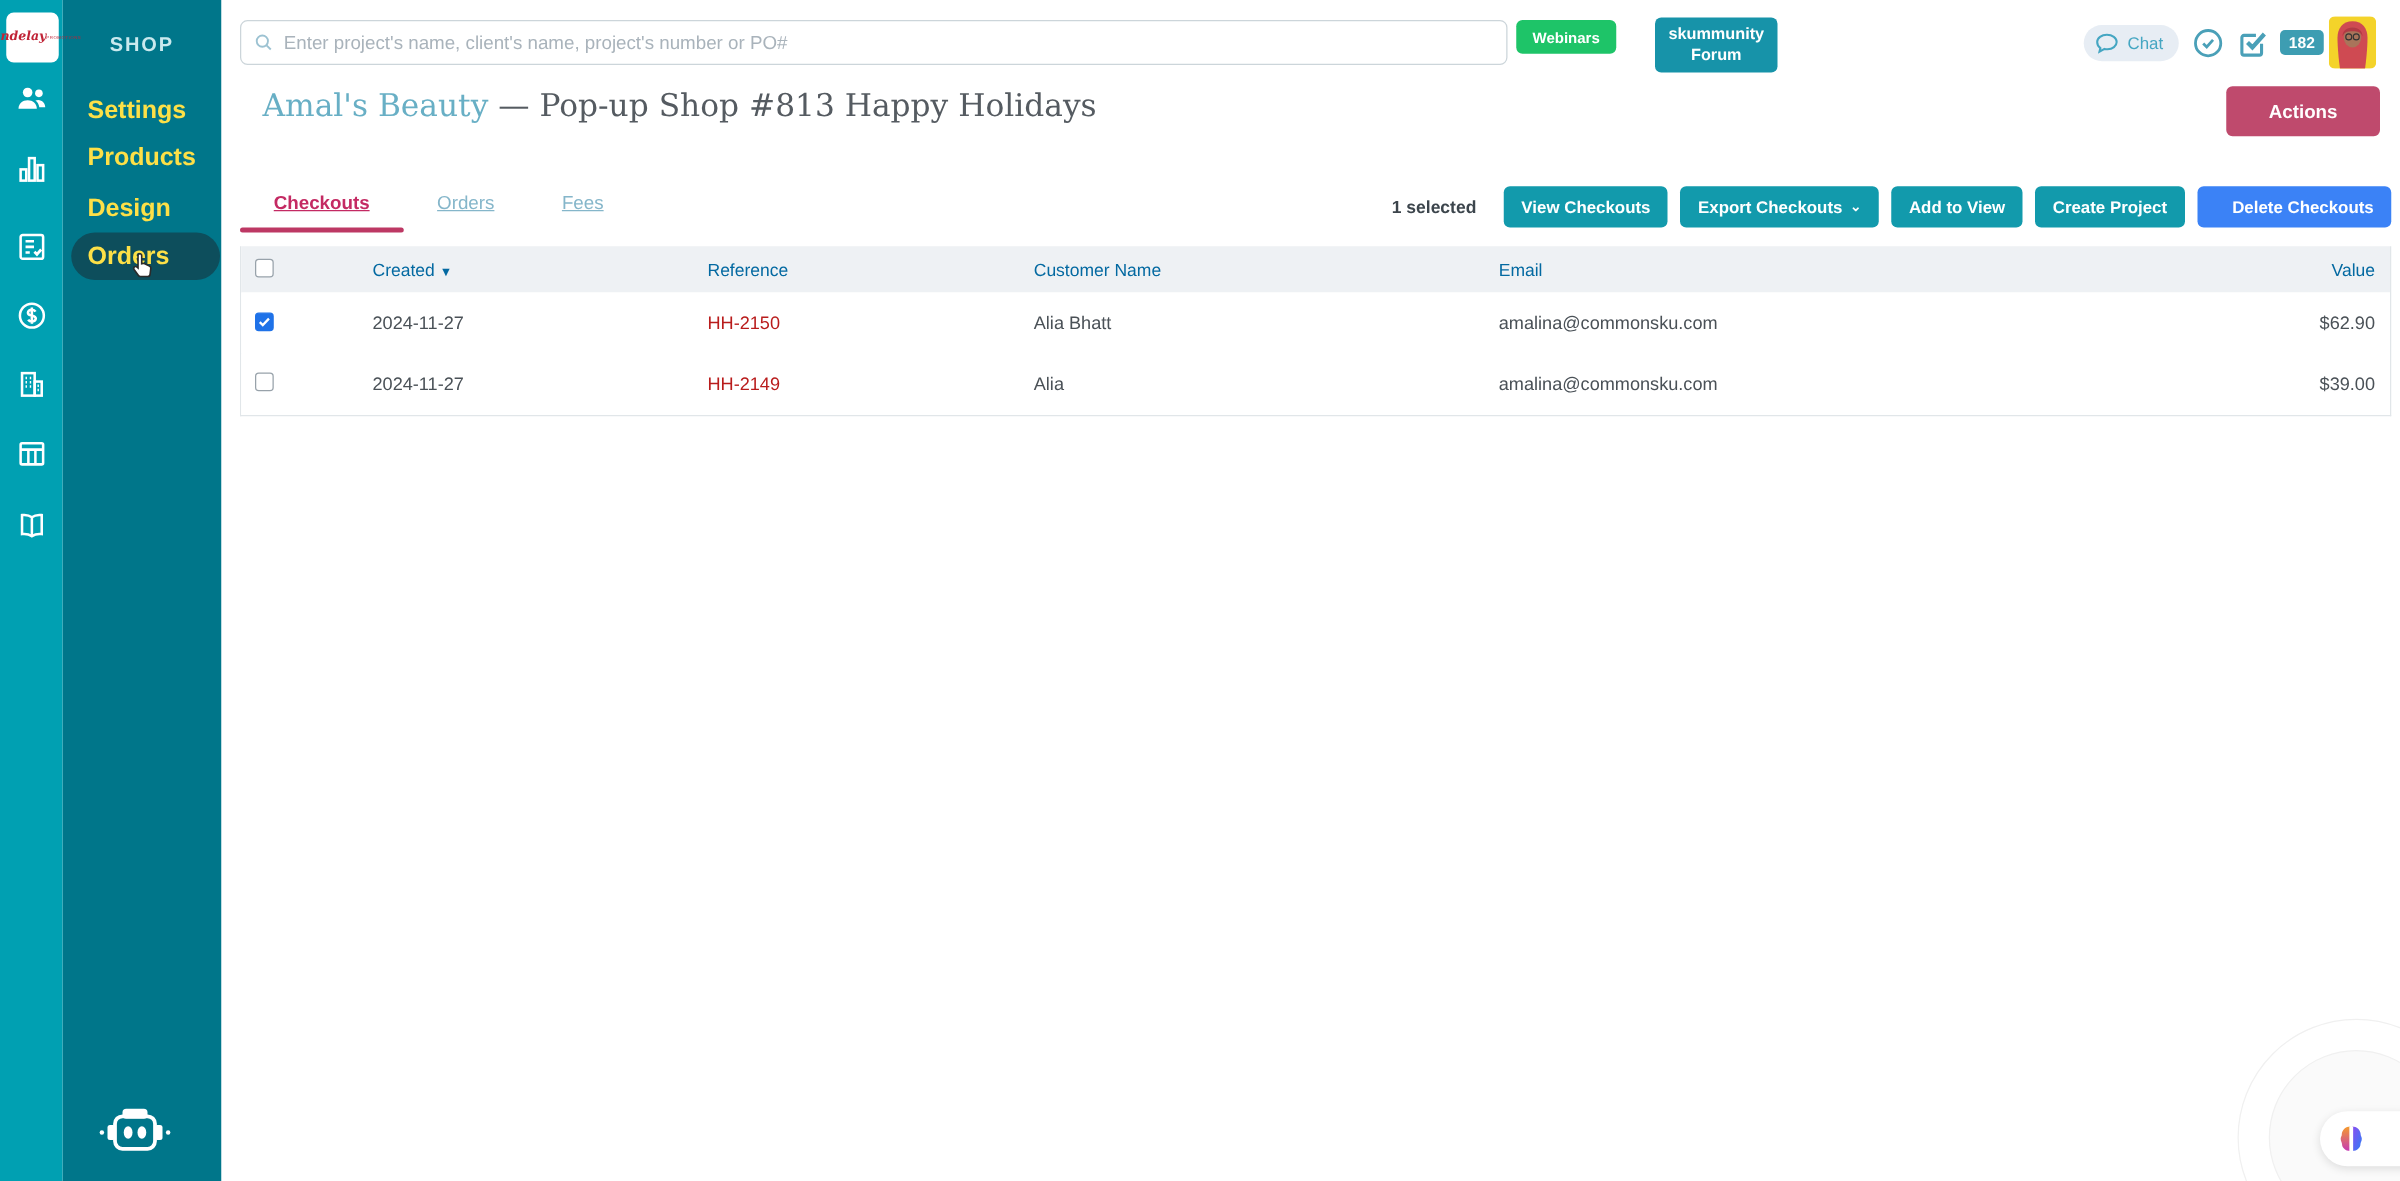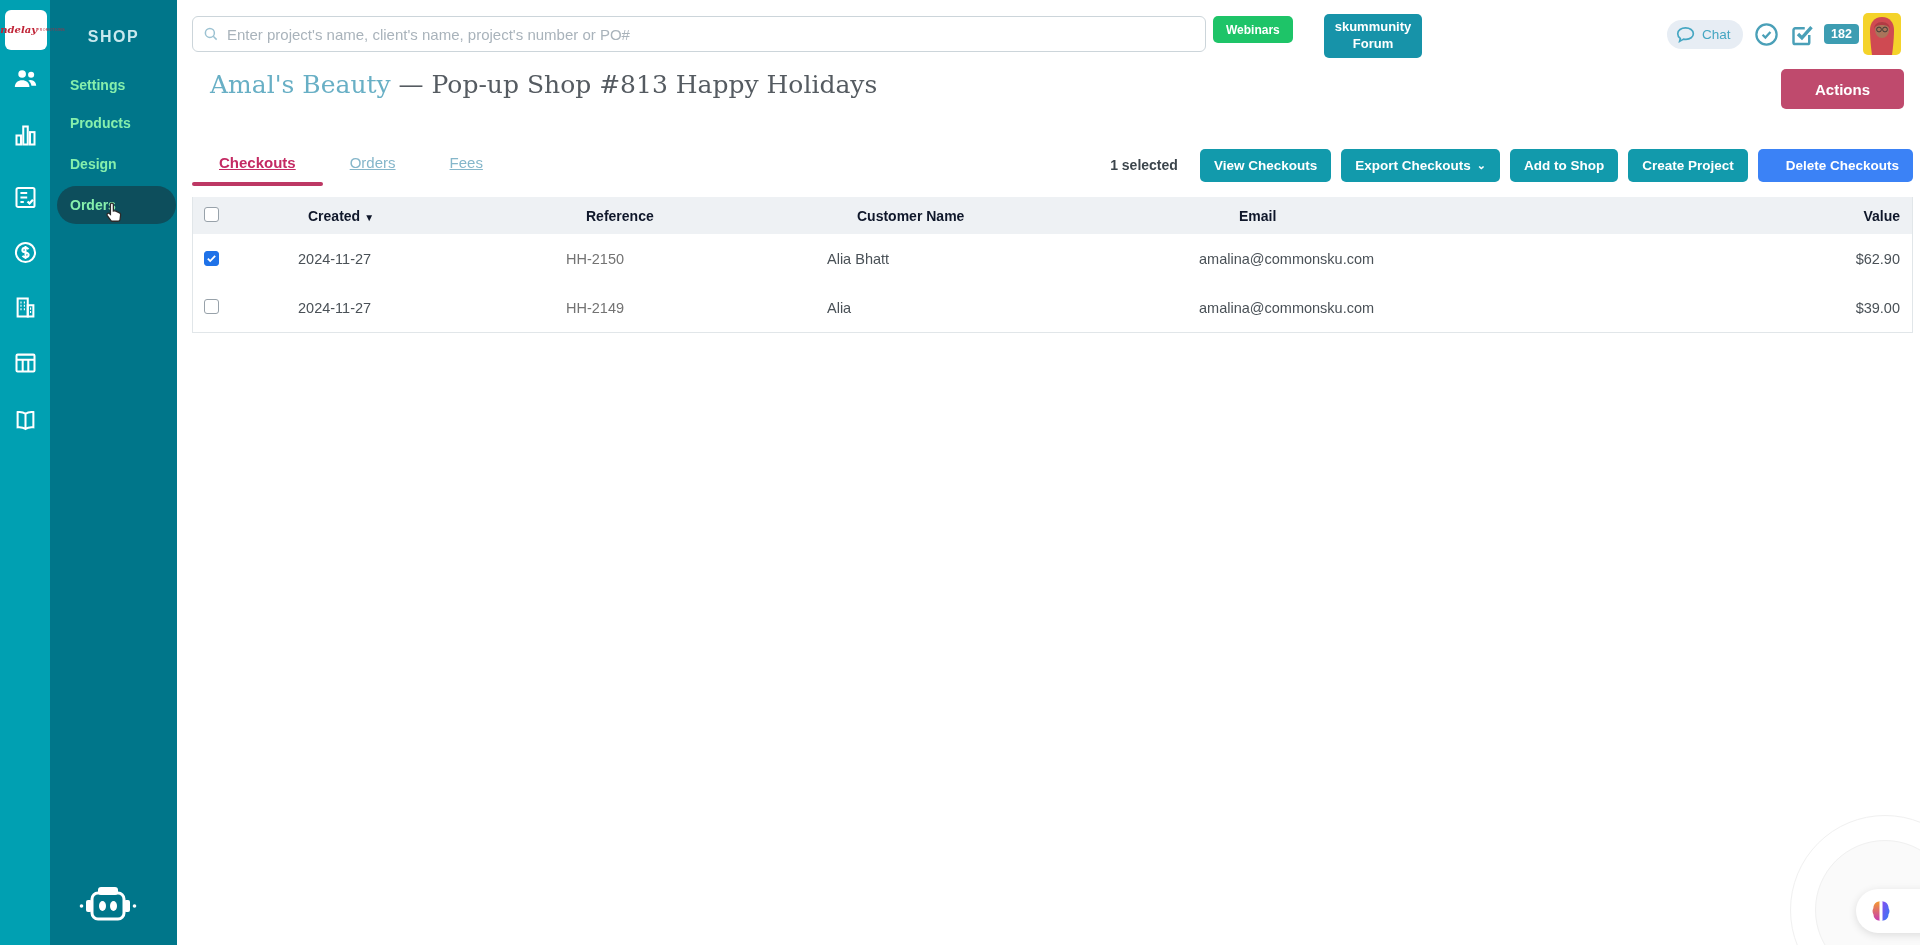--- a/index.html
+++ b/index.html
@@ -13,21 +13,21 @@
   .logo-brand { font-family:"DejaVu Serif", serif; font-style:italic; font-weight:bold;
     color:#c02336; font-size:10px; line-height:10px; }
   .logo-sub { font-size:3.5px; color:#c02336; letter-spacing:.4px; }
   .rail-icon { position:absolute; left:12px; width:27px; height:27px; color:#fff; }
   .rail-icon svg { width:100%; height:100%; }
 
   
   .side { position:absolute; left:50px; top:0; width:127px; height:945px; background:#00768a; z-index:4; }
   .side-title { position:absolute; left:0; width:100%; top:28px; text-align:center; color:#c9e9ee;
     font-weight:bold; font-size:16px; letter-spacing:1.5px; }
-  .side-item { position:absolute; left:20px; color:#86efac; font-weight:bold; font-size:14px; cursor:pointer; }
+  .side-item { position:absolute; left:20px; color:#fde047; font-weight:bold; font-size:20px; cursor:pointer; }
   .side-item.active-pill { left:7px; width:119px; height:38px; top:186px; background:#0d4e5c;
     border-radius:19px; line-height:38px; padding-left:13px; }
   .cursor-hand { position:absolute; left:44px; top:14px; width:26px; height:26px; }
 
   .robot { position:absolute; left:28px; top:885px; width:60px; height:44px; color:#fff; }
 
   
   .main { position:absolute; left:177px; top:0; width:1743px; height:945px; background:#fff; }
 
   .search-wrap { position:absolute; left:15px; top:16px; width:1014px; height:36px; }
@@ -74,24 +74,24 @@
   .tbtn { height:33px; padding:0 14px; font-size:13.5px; background:#129aac; margin-left:10px;
     display:inline-flex; align-items:center; gap:6px; }
   .tbtn.danger { background:#3b82f6;padding-left:28px; }
   .chev { font-size:11px; }
 
   
   .table { position:absolute; left:15px; top:197px; width:1721px;
     border:1px solid #e1e6e9; border-top:none; }
   .trow { display:grid; grid-template-columns:105px 268px 261px 372px 1fr 130px;
     align-items:center; height:49px; font-size:14.5px; color:#4a5157; background:#fff; }
-  .trow.thead { height:37px; background:#eef1f4; font-weight:bold; color:#0f172a; font-size:14px;gap:10px; }
+  .trow.thead { height:37px; background:#eef1f4; font-weight:normal; color:#0369a1; font-size:14px; }
   .cell-check { padding-left:11px; }
   .cell-value { text-align:right; padding-right:12px; }
-  .ref-link { color:#737373; text-decoration:none; cursor:pointer; }
+  .ref-link { color:#b91c1c; text-decoration:none; cursor:pointer; }
   .sort-glyph { font-size:10px; margin-left:4px; }
 
   .cb { width:15px; height:15px; border:1.5px solid #98a2aa; border-radius:3px; background:#fff;
     display:inline-flex; align-items:center; justify-content:center; cursor:pointer; }
   .cb.checked { background:#1f72e8; border-color:#1f72e8; }
   .cb.checked svg { width:11px; height:11px; }
 
   
   .ring { position:absolute; border:1px solid #f0f0f0; border-radius:50%; }
   .ring1 { right:-60px; bottom:-60px; width:190px; height:190px; }
@@ -243,21 +243,21 @@
     <div class="tab active">Checkouts</div>
     <div class="tab">Orders</div>
     <div class="tab">Fees</div>
     <div class="tab-spacer"></div>
     <span class="selected-label">1 selected</span>
     <button class="btn tbtn">View Checkouts</button>
     <button class="btn tbtn">
       <span>Export Checkouts</span>
       <span class="chev">⌄</span>
     </button>
-    <button class="btn tbtn">Add to Shop</button>
+    <button class="btn tbtn">Add to View</button>
     <button class="btn tbtn">Create Project</button>
     <button class="btn tbtn danger">Delete Checkouts</button>
   </div>
 
   <div class="table">
     <div class="trow thead">
       <div class="cell-check"><span class="cb"></span></div>
       <div>
         <span>Created</span><span class="sort-glyph">▼</span>
       </div>

